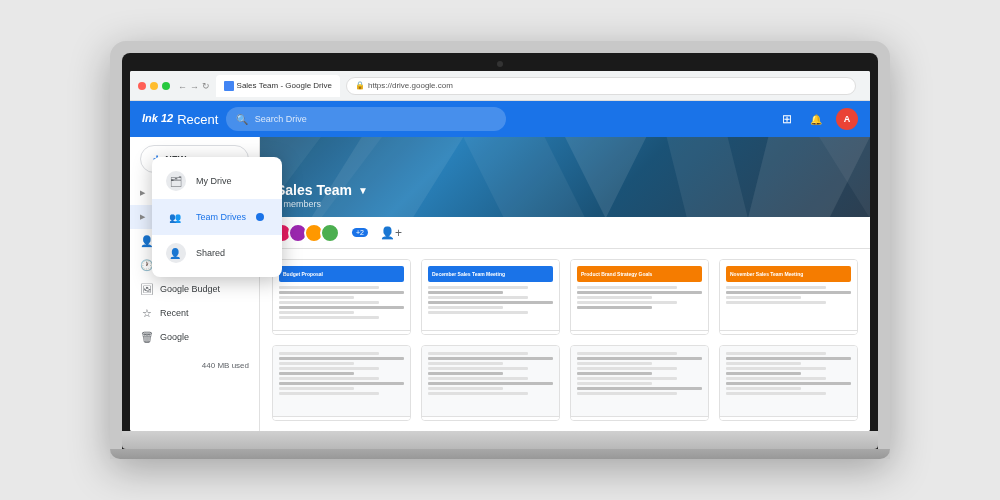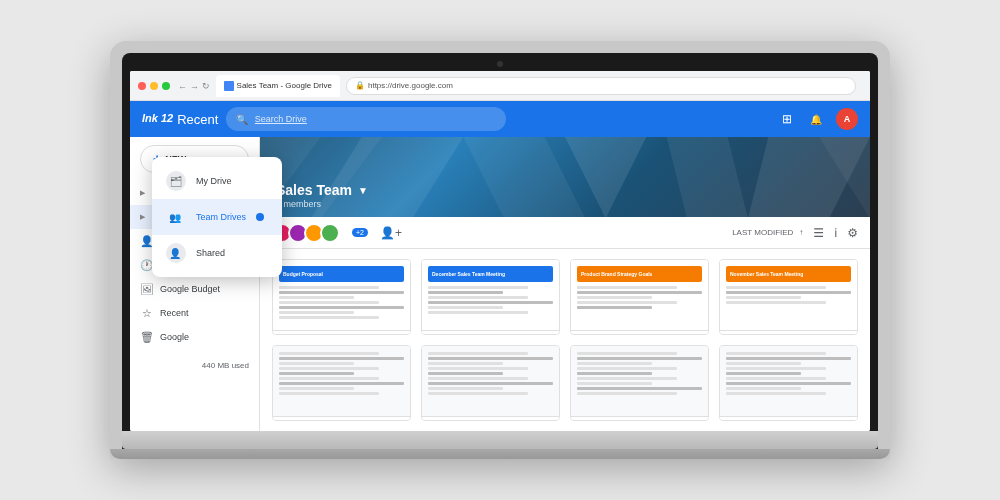--- a/index.html
+++ b/index.html
@@ -167,21 +167,20 @@
       gap: 6px;
       max-width: 280px;
     }
     .search-icon-white {
       color: rgba(255,255,255,0.9);
       font-size: 10px;
     }
     .search-placeholder {
       color: rgba(255,255,255,0.8);
       font-size: 9px;
-      text-decoration: underline;
     }
     .top-bar-right {
       display: flex;
       align-items: center;
       gap: 8px;
       margin-left: auto;
     }
     .icon-btn {
       width: 22px;
       height: 22px;
@@ -620,27 +619,20 @@
 
             <div class="team-toolbar">
               <div class="avatars-row">
                 <div class="small-avatar avatar-1"></div>
                 <div class="small-avatar avatar-2"></div>
                 <div class="small-avatar avatar-3"></div>
                 <div class="small-avatar avatar-4"></div>
               </div>
               <span class="plus-badge">+2</span>
               <span class="toolbar-icon">👤+</span>
-              <div class="toolbar-right">
-                <span class="sort-text">LAST MODIFIED</span>
-                <span class="sort-arrow">↑</span>
-                <span class="toolbar-icon">☰</span>
-                <span class="toolbar-icon">ℹ</span>
-                <span class="toolbar-icon">⚙</span>
-              </div>
             </div>
 
             <div class="file-grid">
 
               <div class="file-card">
                 <div class="file-thumbnail blue-header">
                   <div class="thumb-header">
                     <span class="thumb-header-text">Budget Proposal</span>
                   </div>
                   <div class="thumb-lines">

